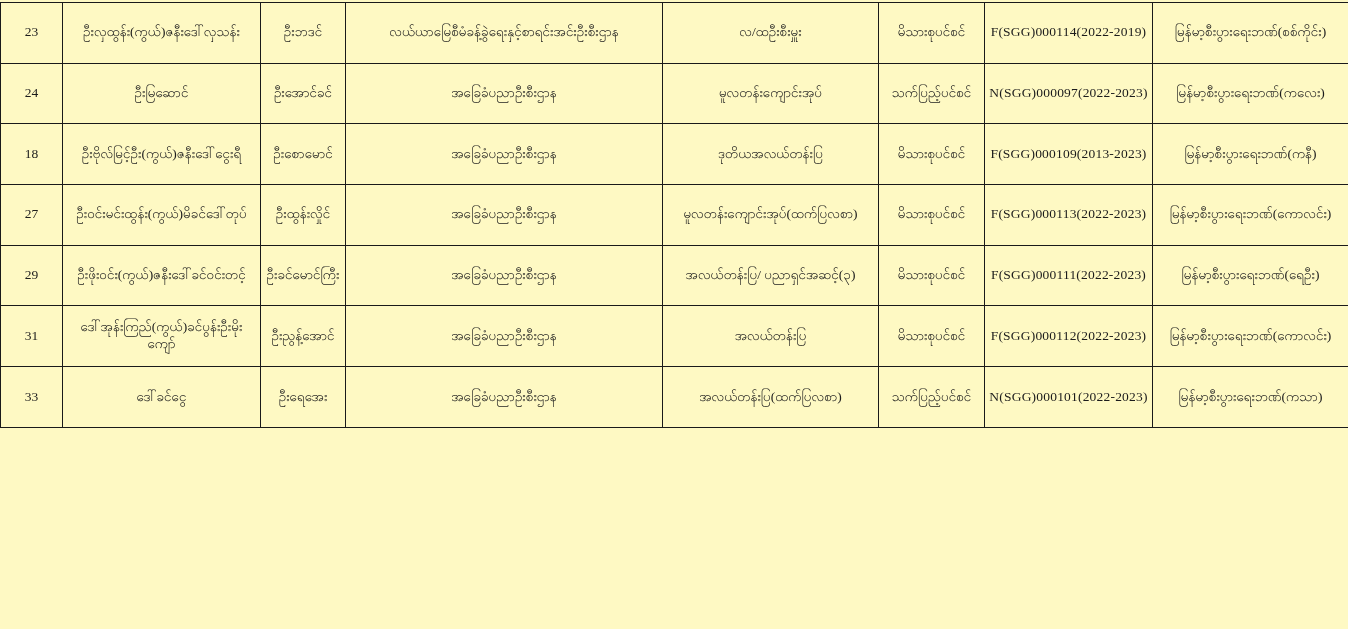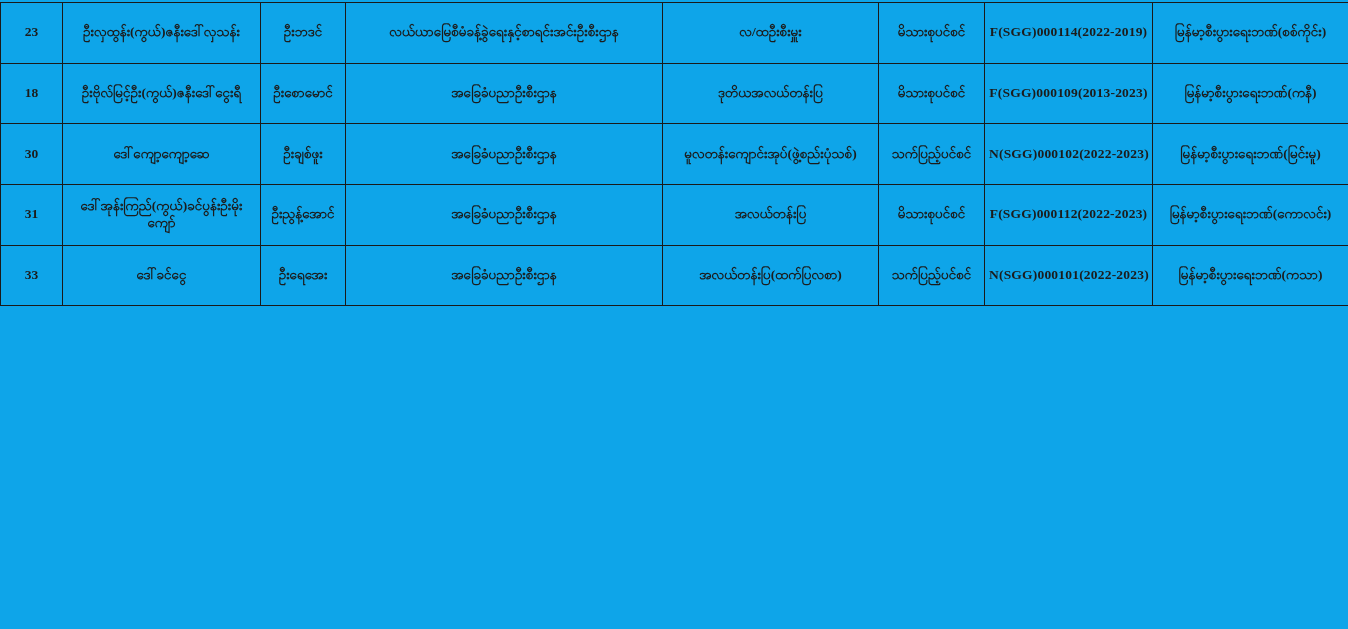--- a/index.html
+++ b/index.html
@@ -4,24 +4,23 @@
 <style>
   html, body {
     margin: 0;
     padding: 0;
     background: #ffffff;
     font-family: "Liberation Serif", "DejaVu Serif", serif;
   }
   .page {
     width: 1348px;
     height: 629px;
-    background: #0ea5e9;
+    background: #fef9c3;
     position: relative;
     overflow: hidden;
-    font-weight: bold;
   }
   table.pension-table {
     border-collapse: collapse;
     table-layout: fixed;
     width: 1348px;
     margin-top: 2px;
   }
   table.pension-table td {
     border: 1px solid #1a1a1a;
     text-align: center;
@@ -70,38 +69,58 @@
           <td class="col-no">23</td>
           <td class="col-name">ဦးလှထွန်း(ကွယ်)ဇနီးဒေါ်လှသန်း</td>
           <td class="col-guardian_name">ဦးဘဒင်</td>
           <td class="col-department">လယ်ယာမြေစီမံခန့်ခွဲရေးနှင့်စာရင်းအင်းဦးစီးဌာန</td>
           <td class="col-position">လ/ထဦးစီးမှူး</td>
           <td class="col-pension_type">မိသားစုပင်စင်</td>
           <td class="col-registration_no">F(SGG)000114(2022-2019)</td>
           <td class="col-bank">မြန်မာ့စီးပွားရေးဘဏ်(စစ်ကိုင်း)</td>
         </tr>
         <tr>
+          <td class="col-no">24</td>
+          <td class="col-name">ဦးမြဆောင်</td>
+          <td class="col-guardian_name">ဦးအောင်ခင်</td>
+          <td class="col-department">အခြေခံပညာဦးစီးဌာန</td>
+          <td class="col-position">မူလတန်းကျောင်းအုပ်</td>
+          <td class="col-pension_type">သက်ပြည့်ပင်စင်</td>
+          <td class="col-registration_no">N(SGG)000097(2022-2023)</td>
+          <td class="col-bank">မြန်မာ့စီးပွားရေးဘဏ်(ကလေး)</td>
+        </tr>
+        <tr>
           <td class="col-no">18</td>
           <td class="col-name">ဦးဗိုလ်မြင့်ဦး(ကွယ်)ဇနီးဒေါ်ငွေးရီ</td>
           <td class="col-guardian_name">ဦးစောမောင်</td>
           <td class="col-department">အခြေခံပညာဦးစီးဌာန</td>
           <td class="col-position">ဒုတိယအလယ်တန်းပြ</td>
           <td class="col-pension_type">မိသားစုပင်စင်</td>
           <td class="col-registration_no">F(SGG)000109(2013-2023)</td>
           <td class="col-bank">မြန်မာ့စီးပွားရေးဘဏ်(ကနီ)</td>
         </tr>
         <tr>
-          <td class="col-no">30</td>
-          <td class="col-name">ဒေါ်ကျော့ကျော့ဆေ</td>
-          <td class="col-guardian_name">ဦးချစ်ဖူး</td>
+          <td class="col-no">27</td>
+          <td class="col-name">ဦးဝင်းမင်းထွန်း(ကွယ်)မိခင်ဒေါ်တုပ်</td>
+          <td class="col-guardian_name">ဦးထွန်းလှိုင်</td>
           <td class="col-department">အခြေခံပညာဦးစီးဌာန</td>
-          <td class="col-position">မူလတန်းကျောင်းအုပ်(ဖွဲ့စည်းပုံသစ်)</td>
-          <td class="col-pension_type">သက်ပြည့်ပင်စင်</td>
-          <td class="col-registration_no">N(SGG)000102(2022-2023)</td>
-          <td class="col-bank">မြန်မာ့စီးပွားရေးဘဏ်(မြင်းမူ)</td>
+          <td class="col-position">မူလတန်းကျောင်းအုပ်(ထက်ပြလစာ)</td>
+          <td class="col-pension_type">မိသားစုပင်စင်</td>
+          <td class="col-registration_no">F(SGG)000113(2022-2023)</td>
+          <td class="col-bank">မြန်မာ့စီးပွားရေးဘဏ်(ကောလင်း)</td>
+        </tr>
+        <tr>
+          <td class="col-no">29</td>
+          <td class="col-name">ဦးဖိုးဝင်း(ကွယ်)ဇနီးဒေါ်ခင်ဝင်းတင့်</td>
+          <td class="col-guardian_name">ဦးခင်မောင်ကြီး</td>
+          <td class="col-department">အခြေခံပညာဦးစီးဌာန</td>
+          <td class="col-position">အလယ်တန်းပြ/ ပညာရှင်အဆင့်(၃)</td>
+          <td class="col-pension_type">မိသားစုပင်စင်</td>
+          <td class="col-registration_no">F(SGG)000111(2022-2023)</td>
+          <td class="col-bank">မြန်မာ့စီးပွားရေးဘဏ်(ရေဦး)</td>
         </tr>
         <tr>
           <td class="col-no">31</td>
           <td class="col-name">ဒေါ်အုန်းကြည်(ကွယ်)ခင်ပွန်းဦးမိုးကျော်</td>
           <td class="col-guardian_name">ဦးညွန့်အောင်</td>
           <td class="col-department">အခြေခံပညာဦးစီးဌာန</td>
           <td class="col-position">အလယ်တန်းပြ</td>
           <td class="col-pension_type">မိသားစုပင်စင်</td>
           <td class="col-registration_no">F(SGG)000112(2022-2023)</td>
           <td class="col-bank">မြန်မာ့စီးပွားရေးဘဏ်(ကောလင်း)</td>

